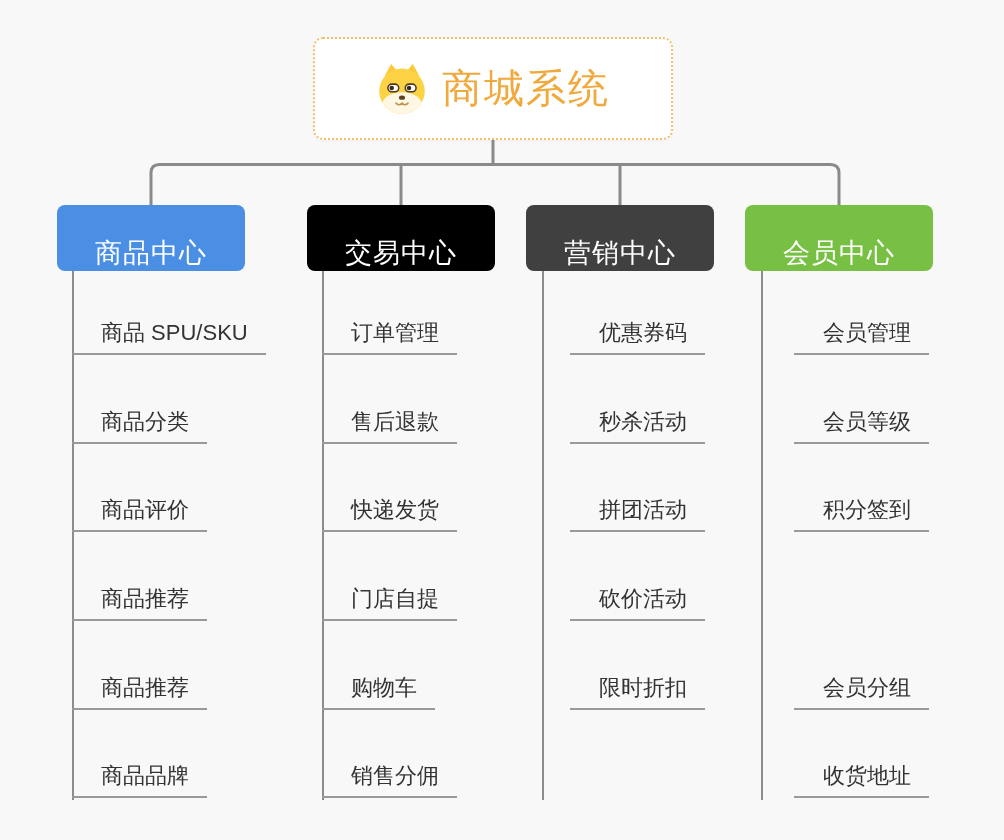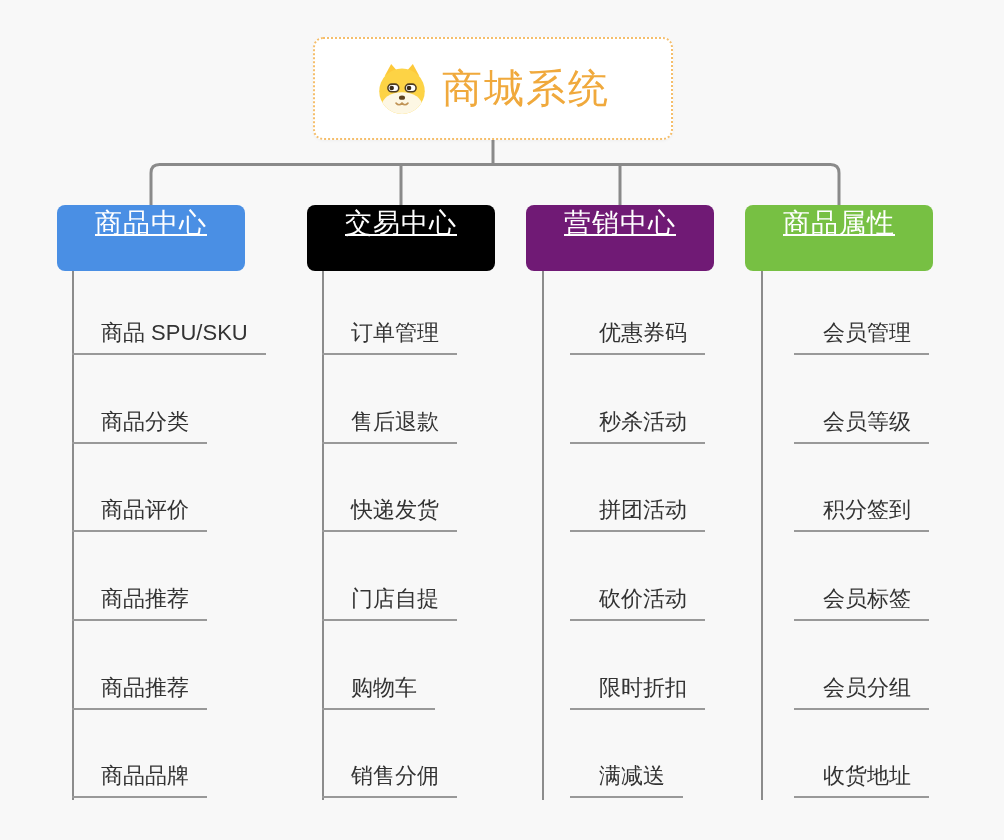--- a/index.html
+++ b/index.html
@@ -22,26 +22,26 @@
   .root-title { font-size: 40px; color: #f0a93c; letter-spacing: 2px; white-space: nowrap; }
   .root-icon { width: 52px; height: 52px; flex: 0 0 auto; }
 
   
   .connector-svg { position: absolute; left: 0; top: 0; width: 1004px; height: 840px; pointer-events: none; }
 
   
   .branch-header {
     position: absolute; top: 205px; width: 188px; height: 66px;
     border-radius: 8px;
-    display: flex; align-items: flex-start; justify-content: center;
-    color: #ffffff; font-size: 27px; letter-spacing: 1px; white-space: nowrap; text-decoration: underline;
+    display: flex; align-items: flex-end; justify-content: center;
+    color: #ffffff; font-size: 27px; letter-spacing: 1px; white-space: nowrap;
   }
   .branch-blue   { left: 57px;  background: #4a8fe4; }
   .branch-red    { left: 307px; background: #000000; }
-  .branch-orange { left: 526px; background: #701a75; }
+  .branch-orange { left: 526px; background: #404040; }
   .branch-green  { left: 745px; background: #77c043; }
 
   
   .trunk {
     position: absolute; top: 271px; width: 2px; height: 529px; background: #8c8c8c;
   }
   .trunk-1 { left: 72px; }
   .trunk-2 { left: 322px; }
   .trunk-3 { left: 542px; }
   .trunk-4 { left: 761px; }
@@ -103,21 +103,21 @@
   <div class="branch-header branch-blue">
     <span>商品中心</span>
   </div>
   <div class="branch-header branch-red">
     <span>交易中心</span>
   </div>
   <div class="branch-header branch-orange">
     <span>营销中心</span>
   </div>
   <div class="branch-header branch-green">
-    <span>商品属性</span>
+    <span>会员中心</span>
   </div>
 
   <div class="trunk trunk-1"></div>
   <div class="trunk trunk-2"></div>
   <div class="trunk trunk-3"></div>
   <div class="trunk trunk-4"></div>
 
   <div class="leaf col-1 row-0">商品 SPU/SKU</div>
   <div class="leaf col-1 row-1">商品分类</div>
   <div class="leaf col-1 row-2">商品评价</div>
@@ -130,22 +130,20 @@
   <div class="leaf col-2 row-2">快递发货</div>
   <div class="leaf col-2 row-3">门店自提</div>
   <div class="leaf col-2 row-4">购物车</div>
   <div class="leaf col-2 row-5">销售分佣</div>
 
   <div class="leaf col-3 row-0">优惠券码</div>
   <div class="leaf col-3 row-1">秒杀活动</div>
   <div class="leaf col-3 row-2">拼团活动</div>
   <div class="leaf col-3 row-3">砍价活动</div>
   <div class="leaf col-3 row-4">限时折扣</div>
-  <div class="leaf col-3 row-5">满减送</div>
 
   <div class="leaf col-4 row-0">会员管理</div>
   <div class="leaf col-4 row-1">会员等级</div>
   <div class="leaf col-4 row-2">积分签到</div>
-  <div class="leaf col-4 row-3">会员标签</div>
   <div class="leaf col-4 row-4">会员分组</div>
   <div class="leaf col-4 row-5">收货地址</div>
 
 </div>
 
 </body></html>

